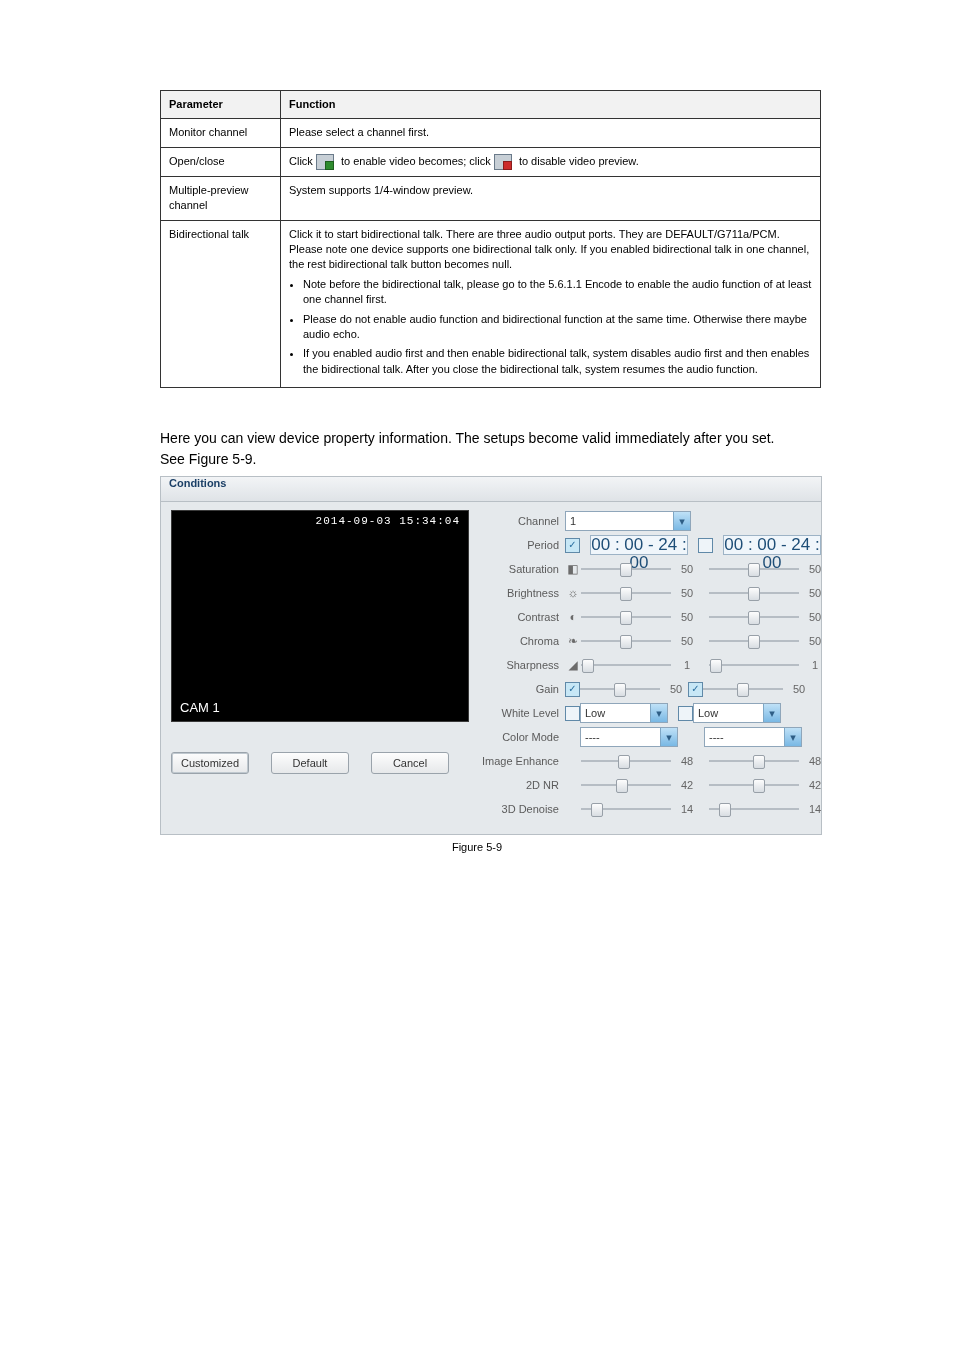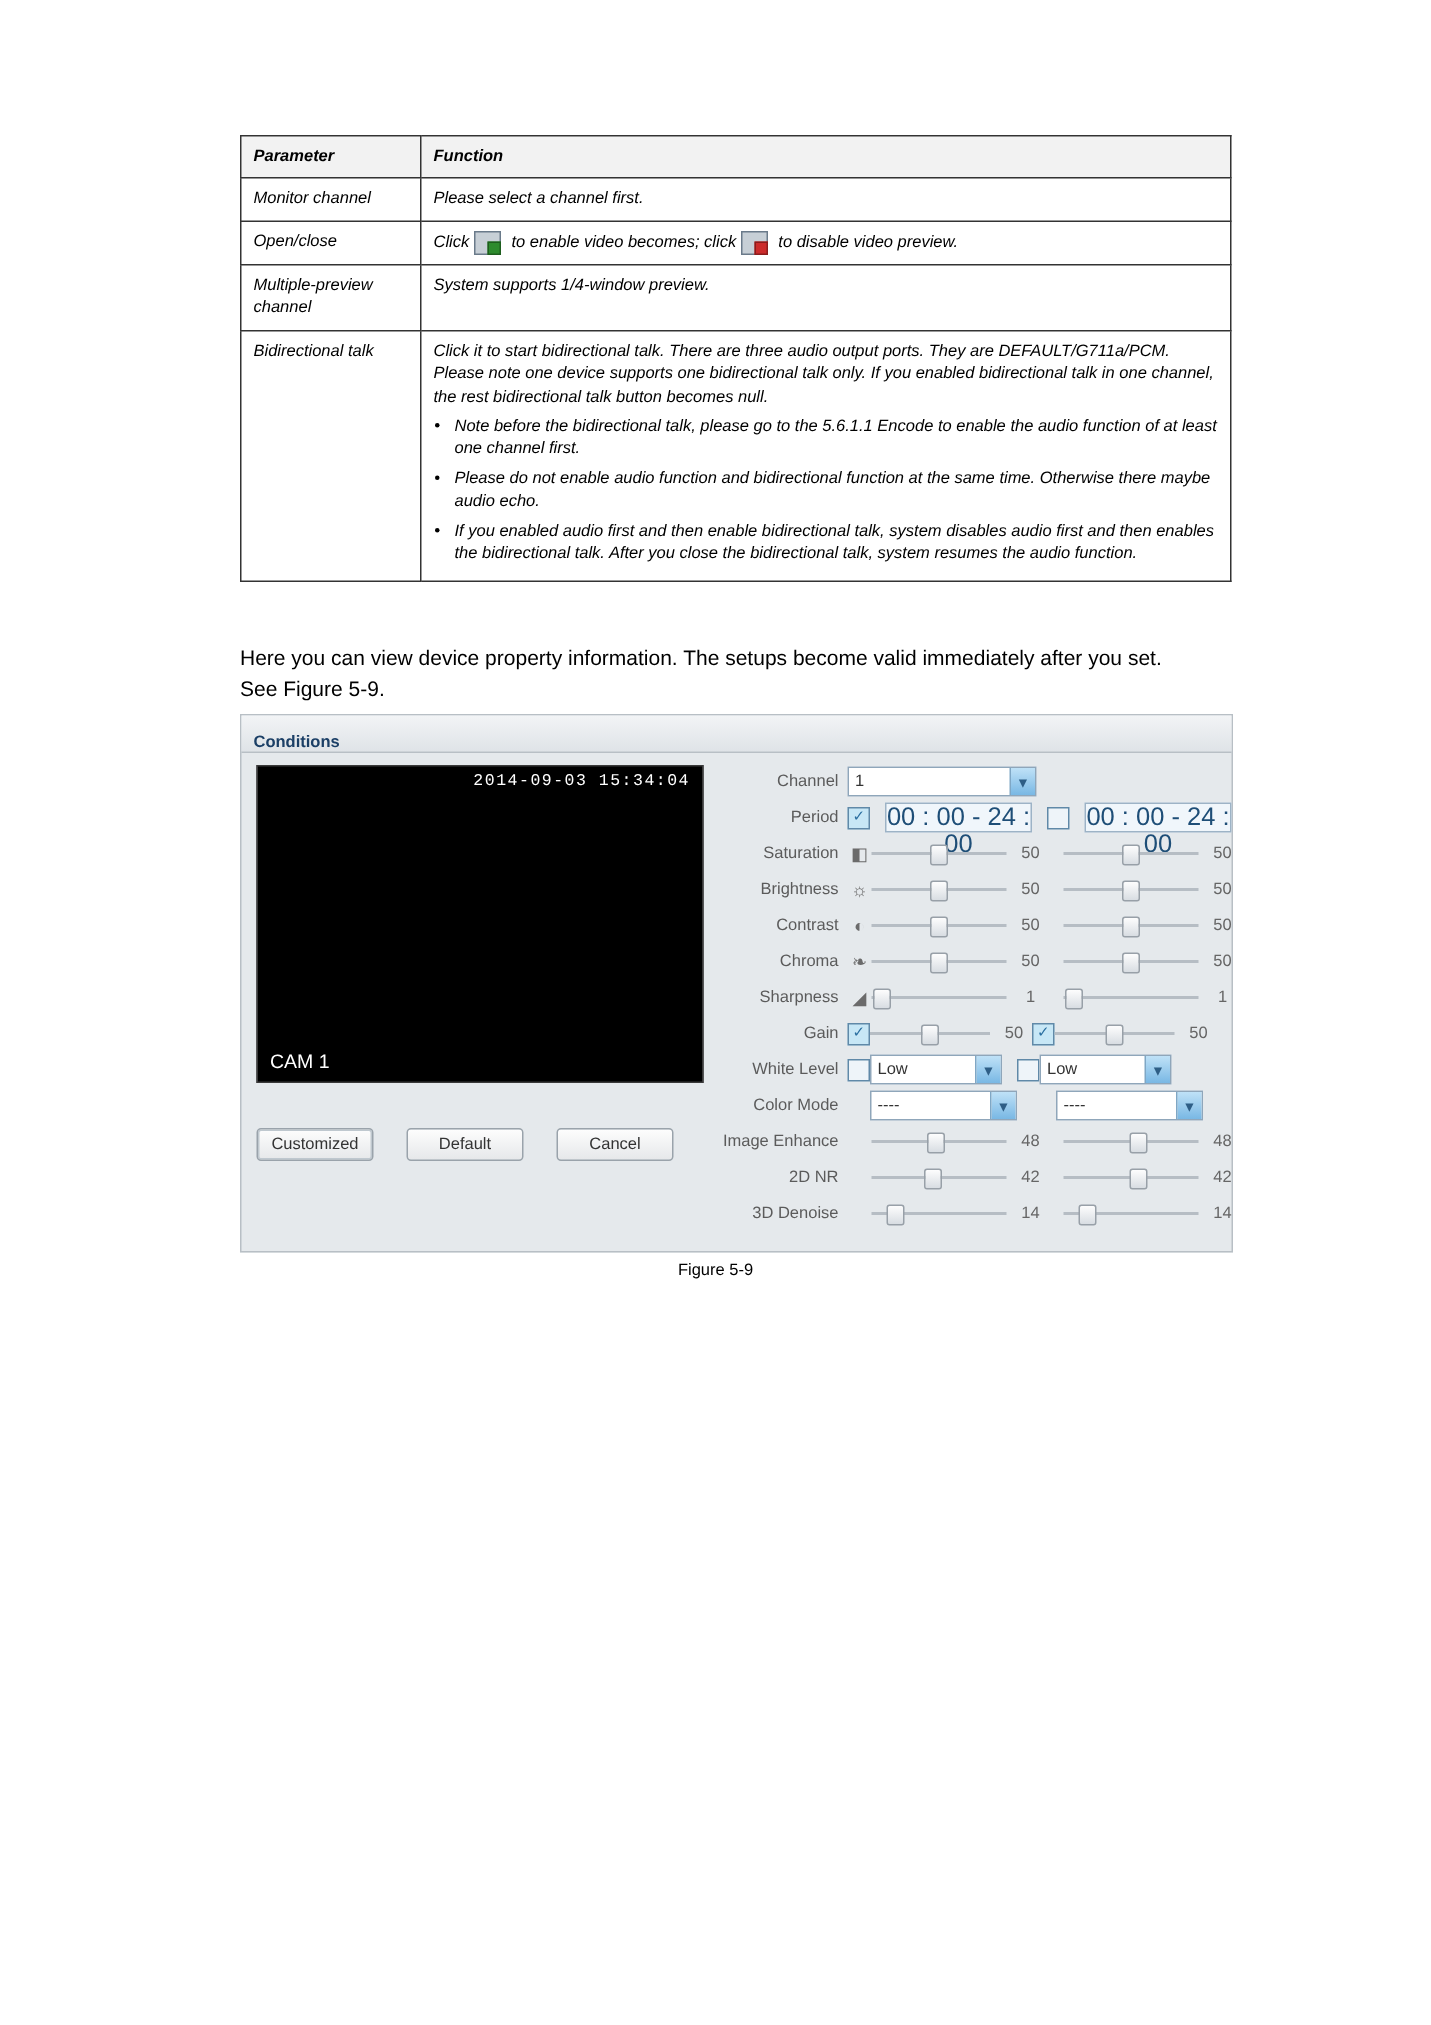--- a/index.html
+++ b/index.html
@@ -15,21 +15,20 @@
     padding: 0 30px 40px 30px;
     box-sizing: border-box;
   }
 
   
   .param-table {
     border-collapse: collapse;
     margin: 90px 2px 30px 130px;
     width: 660px;
     table-layout: fixed;
-    font-style: italic;
   }
   .param-table col.c1 { width: 120px; }
   .param-table col.c2 { width: 540px; }
   .param-table td {
     border: 1px solid #333;
     padding: 6px 8px;
     vertical-align: top;
     font-size: 11px;
     line-height: 1.4;
   }
@@ -67,21 +66,21 @@
   .cond-window {
     width: 660px;
     border: 1px solid #b8bfc5;
     background: #e5e9ec;
     font-size: 11px;
   }
   .cond-titlebar {
     background: linear-gradient(#f2f4f6,#dfe3e7);
     border-bottom: 1px solid #b8bfc5;
     height: 24px;
-    display:flex; align-items:flex-end;
+    display:flex; align-items:flex-start;
     padding: 0 8px;
   }
   .cond-titlebar span {
     font-weight: bold;
     color: #1b3f66;
   }
   .cond-body {
     padding: 8px 10px 12px 10px;
     display:flex;
     gap: 10px;

